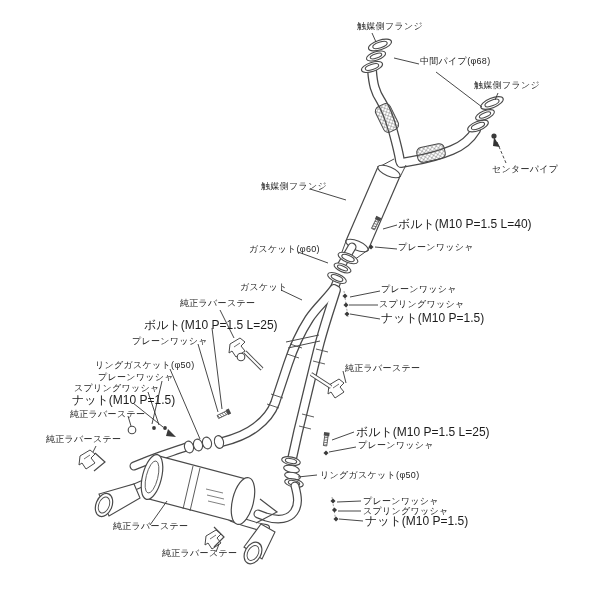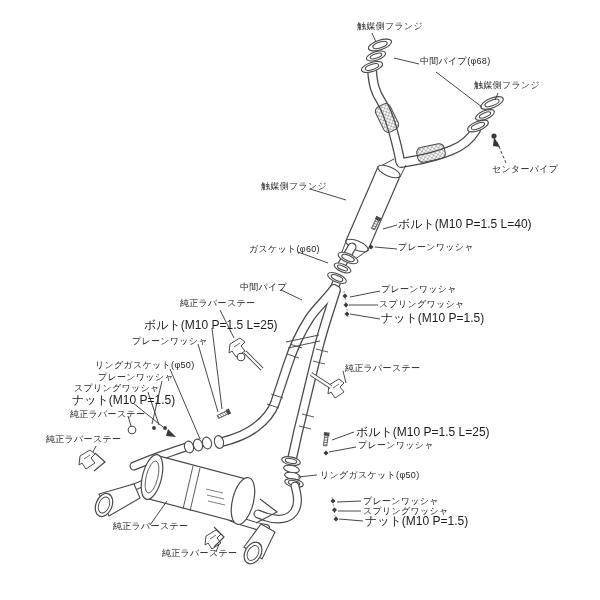--- a/index.html
+++ b/index.html
@@ -262,21 +262,21 @@
 </svg>
 
 <div class="lbl" style="left:357px;top:21px">触媒側フランジ</div>
 <div class="lbl" style="left:420px;top:56px">中間パイプ(φ68)</div>
 <div class="lbl" style="left:474px;top:80px">触媒側フランジ</div>
 <div class="lbl" style="left:492px;top:164px">センターパイプ</div>
 <div class="lbl" style="left:261px;top:181px">触媒側フランジ</div>
 <div class="lbl sm" style="left:398px;top:219px">ボルト(M10 P=1.5 L=40)</div>
 <div class="lbl" style="left:398px;top:242px">プレーンワッシャ</div>
 <div class="lbl" style="left:249px;top:244px">ガスケット(φ60)</div>
-<div class="lbl" style="left:240px;top:282px">中間パイプ</div>
+<div class="lbl" style="left:240px;top:282px">ガスケット</div>
 <div class="lbl" style="left:381px;top:284px">プレーンワッシャ</div>
 <div class="lbl" style="left:379px;top:299px">スプリングワッシャ</div>
 <div class="lbl sm" style="left:381px;top:313px">ナット(M10 P=1.5)</div>
 <div class="lbl" style="left:180px;top:298px">純正ラバーステー</div>
 <div class="lbl sm" style="left:144px;top:320px">ボルト(M10 P=1.5 L=25)</div>
 <div class="lbl" style="left:132px;top:336px">プレーンワッシャ</div>
 <div class="lbl" style="left:95px;top:360px">リングガスケット(φ50)</div>
 <div class="lbl" style="left:98px;top:372px">プレーンワッシャ</div>
 <div class="lbl" style="left:74px;top:383px">スプリングワッシャ</div>
 <div class="lbl sm" style="left:72px;top:395px">ナット(M10 P=1.5)</div>

